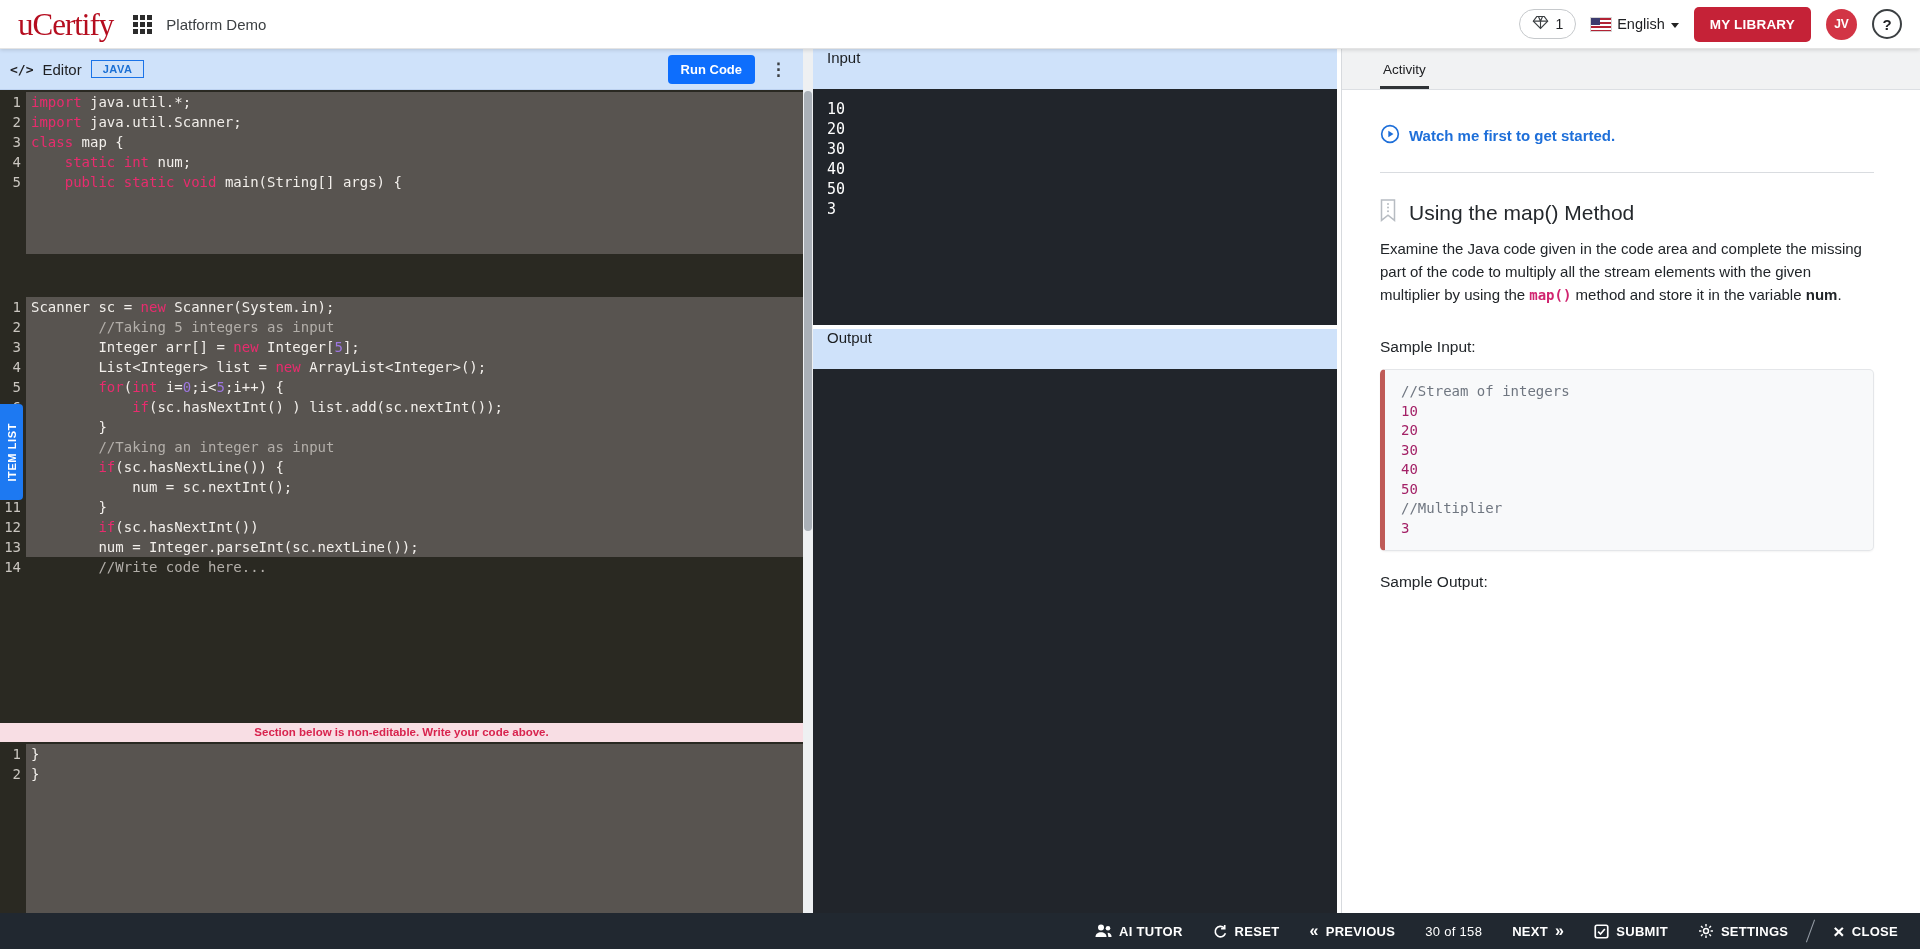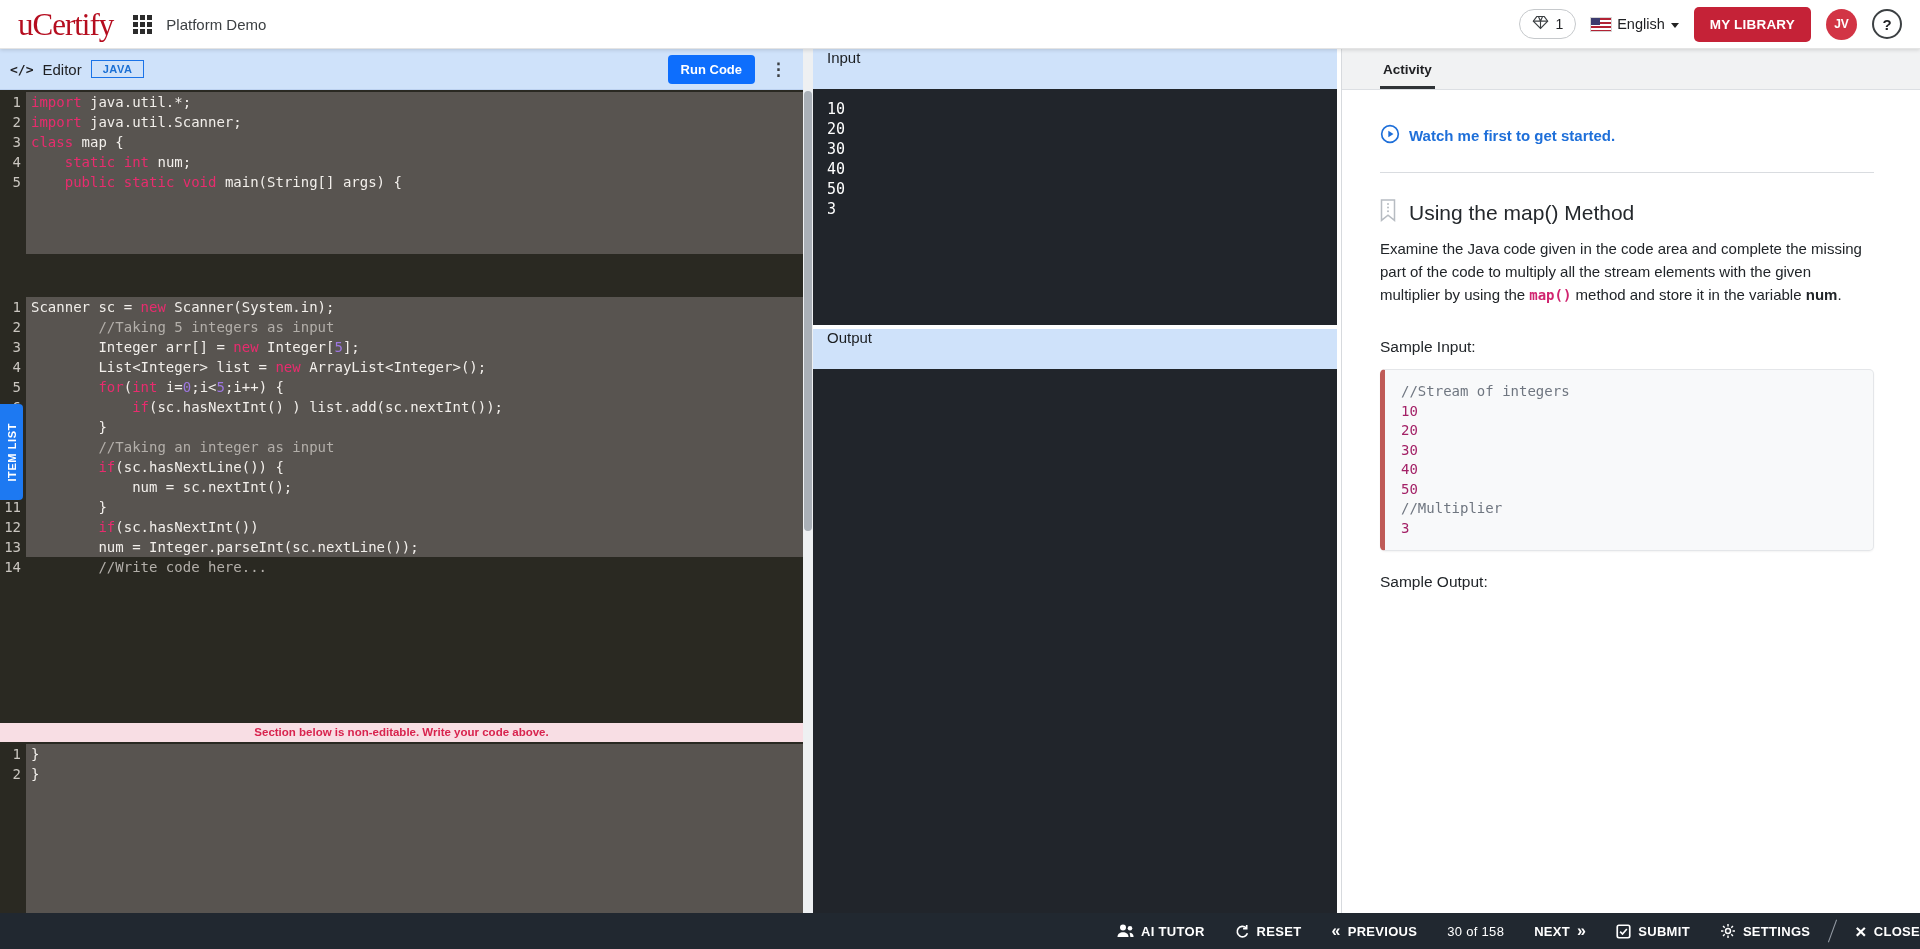--- a/index.html
+++ b/index.html
@@ -60,37 +60,37 @@
   
   .io-pane{flex:0 0 528px;width:528px;display:flex;flex-direction:column;background:#fff;padding-right:4px;min-height:0}
   .io-header{flex:0 0 40px;background:#cfe2fa;display:flex;padding-left:14px;font-size:15px;color:#1b1e21}
   .io-block-input{flex:0 0 276px;display:flex;flex-direction:column;margin-bottom:4px;min-height:0}
   .io-block-output{flex:1;display:flex;flex-direction:column;min-height:0}
   .io-content{flex:1;background:#21252b;color:#fff;font:15px/20px "DejaVu Sans Mono",monospace;padding:10px 0 0 14px;white-space:pre;min-height:0}
 
   
   .activity-pane{flex:1;display:flex;flex-direction:column;background:#fff;border-left:1px solid #d7dade;min-width:0}
   .activity-tabbar{flex:0 0 41px;background:#f1f2f3;border-bottom:1px solid #dcdfe3;display:flex;align-items:flex-end;padding-left:38px}
-  .activity-tab{font-size:13.5px;font-weight:700;color:#202124;padding:0 3px 9px;border-bottom:3px solid #2f3337;cursor:pointer}
+  .activity-tab{font-size:13.5px;font-weight:400;color:#202124;padding:0 3px 9px;border-bottom:3px solid #2f3337;cursor:pointer}
   .activity-content{flex:1;padding:28px 46px 0 38px;overflow:hidden}
   .watch-link{display:inline-flex;align-items:center;gap:9px;color:#1e6fd9;font-size:15px;font-weight:600;cursor:pointer;margin-top:6px}
   .divider{border:none;border-top:1px solid #d9dce0;margin:24px 0 26px}
   .task-title-row{display:flex;align-items:center;gap:13px}
   .task-title{font-size:21px;color:#24282c}
   .task-desc{margin-top:12px;font-size:15px;line-height:1.52;color:#212529;max-width:522px}
   .inline-code{font-family:"DejaVu Sans Mono",monospace;font-size:14px;font-weight:700;color:#d0246f}
   .bold-var{font-weight:700}
   .sample-label{margin-top:32px;font-size:15.5px;color:#212529}
   .sample-box{margin-top:13px;background:#f8f9fa;border:1px solid #e4e6e9;border-left:5px solid #bf5b57;border-radius:5px;padding:12px 16px;font:14px/19.5px "DejaVu Sans Mono",monospace;max-width:522px;box-shadow:0 1px 2px rgba(0,0,0,.05)}
   .sample-box .num{color:#a32166}
   .sample-box .com{color:#6f7680}
   .sample-out-label{margin-top:22px}
 
   
-  .footer{flex:0 0 36px;background:#212830;display:flex;align-items:center;justify-content:flex-end;gap:30px;color:#fff}
+  .footer{flex:0 0 36px;background:#212830;display:flex;align-items:center;justify-content:flex-end;gap:30px;padding-right:22px;color:#fff}
   .fitem{display:flex;align-items:center;gap:7px;font-size:13px;font-weight:600;letter-spacing:.3px;color:#fff;cursor:pointer;white-space:nowrap}
   .fitem .glyph{display:flex;align-items:center}
   .fitem .chev{font-size:16px;font-weight:700;line-height:1}
   .fitem .xmark{font-size:19px;font-weight:700;line-height:1}
   .fdivider{width:1px;height:24px;background:#949ba4;transform:rotate(20deg);margin:0 -8px}
   .fcount{cursor:default;font-weight:400}
 </style>
 </head>
 <body>
 

